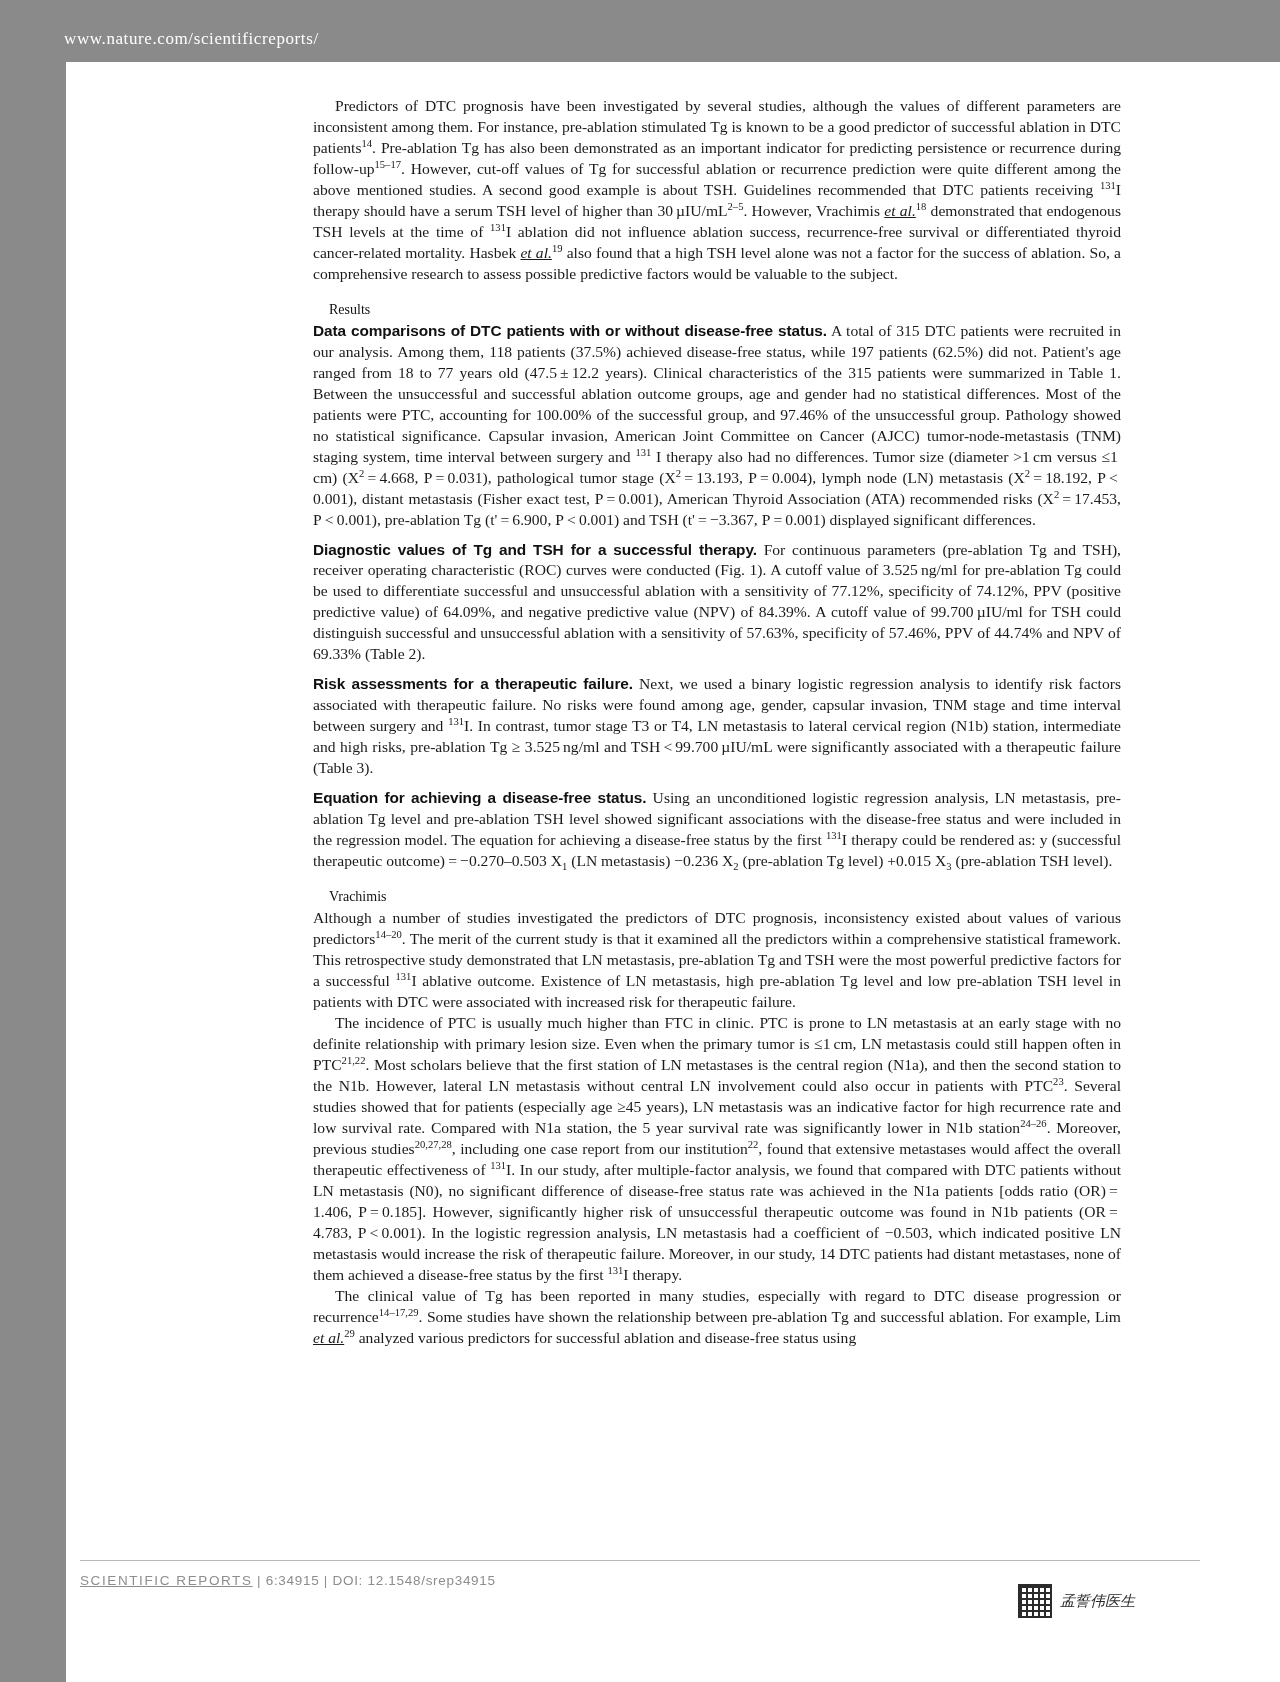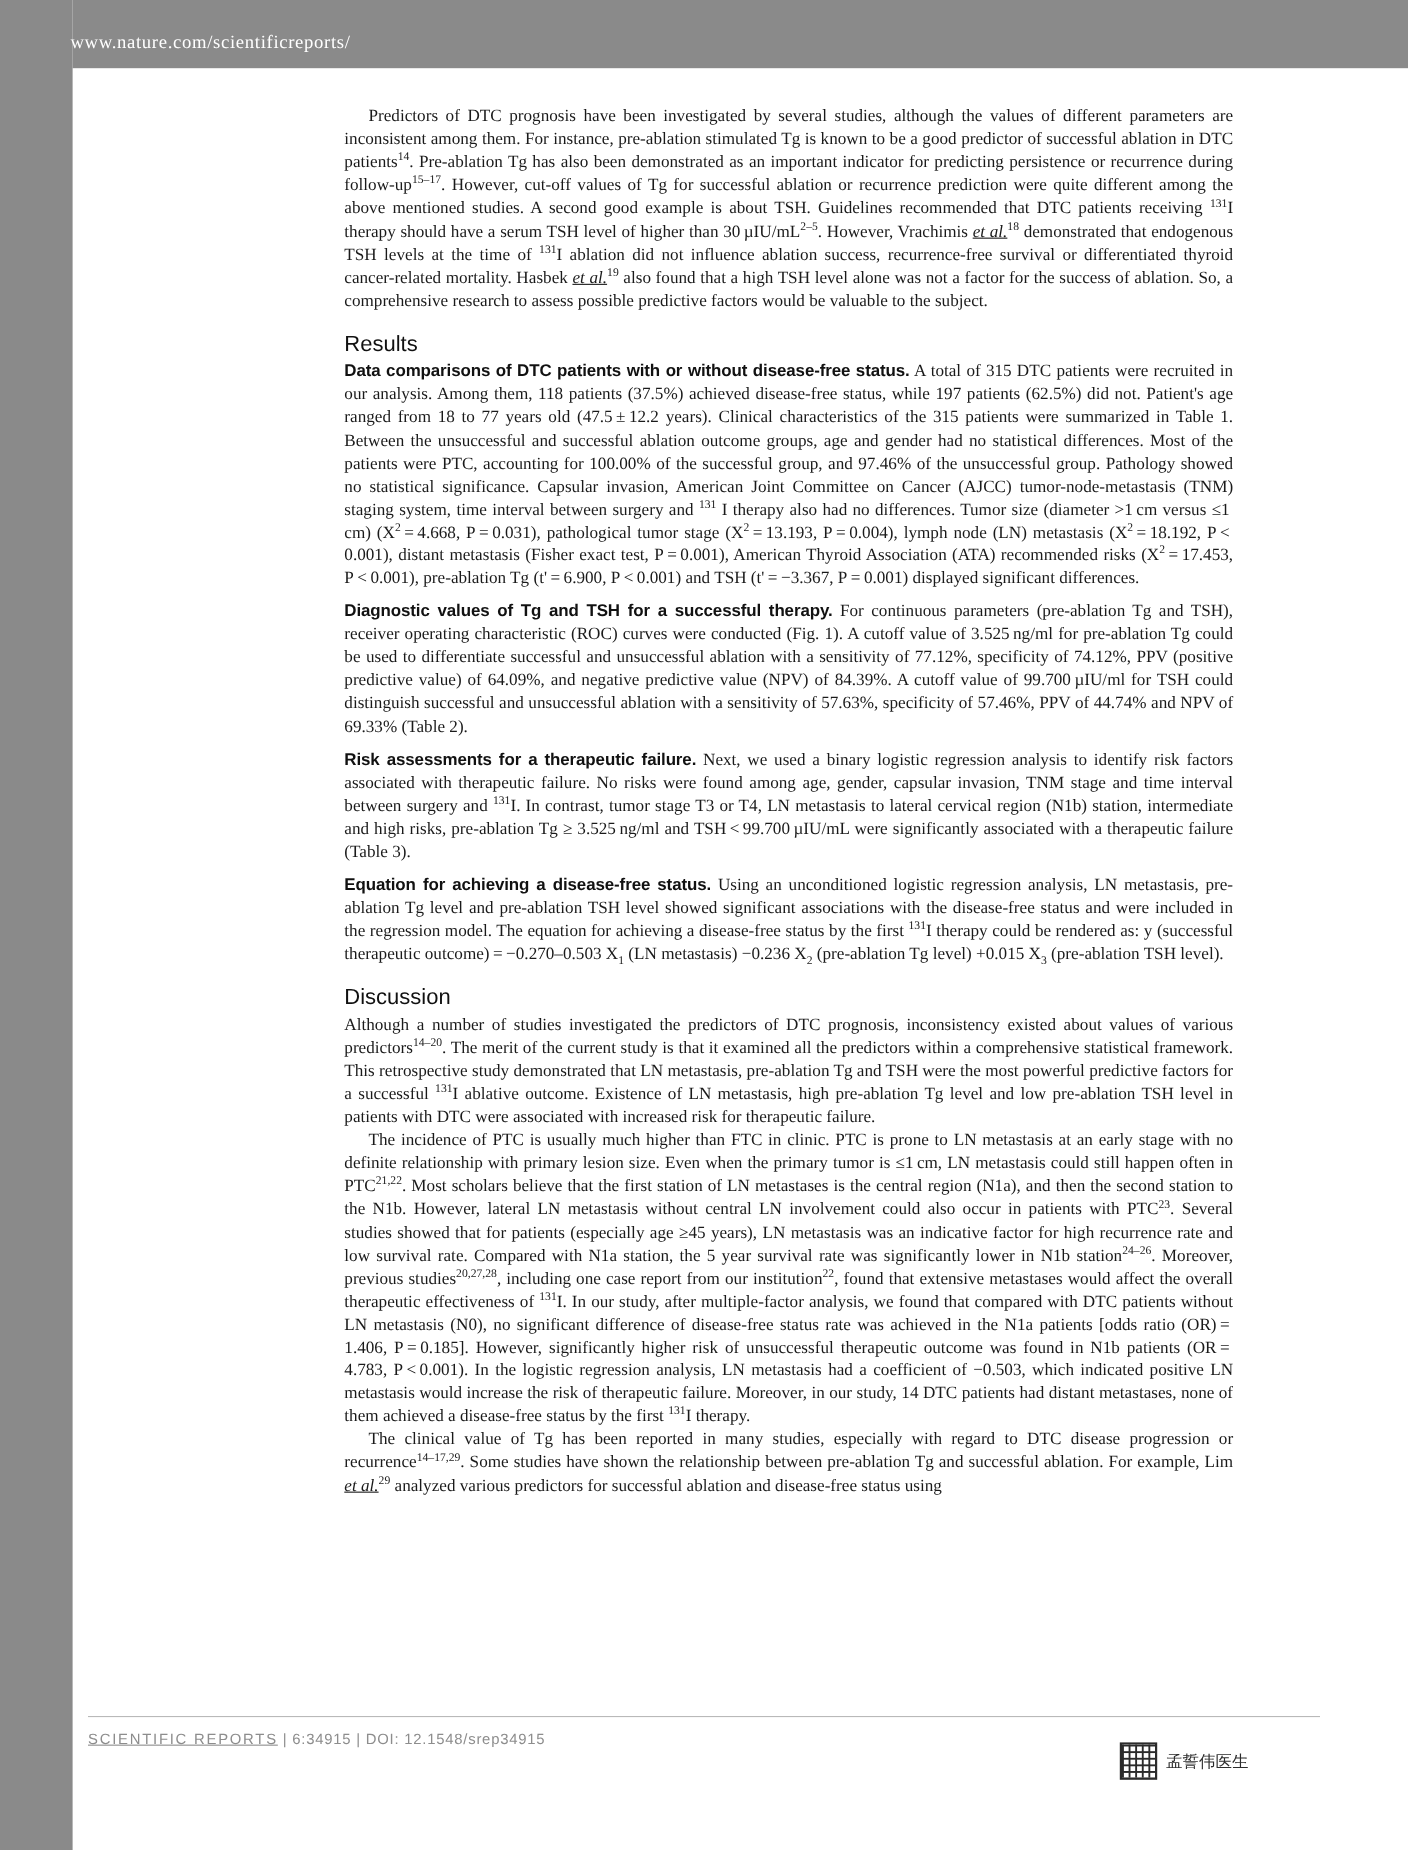--- a/index.html
+++ b/index.html
@@ -59,25 +59,25 @@
     color: #1a1a1a;
   }
   p {
     margin: 0;
     text-indent: 22px;
   }
   p.noindent {
     text-indent: 0;
   }
   h2.section {
-    font-family: Liberation Sans, sans-serif;
-    font-size: 20px;
+    font-family: Liberation Serif, serif;
+    font-size: 14px;
     font-weight: normal;
     color: #111111;
-    margin: 17px 0 3px 0;
+    margin: 17px 0 3px 16px;
     line-height: 1.15;
   }
   .run-in-head {
     font-family: "Liberation Sans", sans-serif;
     font-size: 15.4px;
     font-weight: bold;
     color: #111111;
     letter-spacing: -0.1px;
     margin-top: 31px;
   }
@@ -121,20 +121,21 @@
     text-decoration: underline;
   }
   
   .wechat-badge {
     position: absolute;
     left: 1018px;
     top: 1584px;
     display: flex;
     align-items: center;
     gap: 8px;
+    font-style: italic;
   }
   .qr-box {
     width: 34px;
     height: 34px;
     background:
       linear-gradient(90deg, #2b2b2b 2px, transparent 2px) 0 0/6px 6px,
       linear-gradient(180deg, #2b2b2b 2px, transparent 2px) 0 0/6px 6px,
       #ffffff;
     border: 2px solid #2b2b2b;
     box-sizing: border-box;
@@ -163,21 +164,21 @@
     <h2 class="section">Results</h2>
 
     <p class="noindent"><span class="run-in-head">Data comparisons of DTC patients with or without disease-free status.</span><span> A total of 315 DTC patients were recruited in our analysis. Among them, 118 patients (37.5%) achieved disease-free status, while 197 patients (62.5%) did not. Patient's age ranged from 18 to 77 years old (47.5 ± 12.2 years). Clinical characteristics of the 315 patients were summarized in Table 1. Between the unsuccessful and successful ablation outcome groups, age and gender had no statistical differences. Most of the patients were PTC, accounting for 100.00% of the successful group, and 97.46% of the unsuccessful group. Pathology showed no statistical significance. Capsular invasion, American Joint Committee on Cancer (AJCC) tumor-node-metastasis (TNM) staging system, time interval between surgery and </span><sup>131</sup><span> I therapy also had no differences. Tumor size (diameter &gt;1 cm versus ≤1 cm) (X</span><sup>2</sup><span> = 4.668, P = 0.031), pathological tumor stage (X</span><sup>2</sup><span> = 13.193, P = 0.004), lymph node (LN) metastasis (X</span><sup>2</sup><span> = 18.192, P &lt; 0.001), distant metastasis (Fisher exact test, P = 0.001), American Thyroid Association (ATA) recommended risks (X</span><sup>2</sup><span> = 17.453, P &lt; 0.001), pre-ablation Tg (t' = 6.900, P &lt; 0.001) and TSH (t' = −3.367, P = 0.001) displayed significant differences.</span></p>
 
     <p class="noindent para-block"><span class="run-in-head">Diagnostic values of Tg and TSH for a successful therapy.</span><span> For continuous parameters (pre-ablation Tg and TSH), receiver operating characteristic (ROC) curves were conducted (Fig. 1). A cutoff value of 3.525 ng/ml for pre-ablation Tg could be used to differentiate successful and unsuccessful ablation with a sensitivity of 77.12%, specificity of 74.12%, PPV (positive predictive value) of 64.09%, and negative predictive value (NPV) of 84.39%. A cutoff value of 99.700 µIU/ml for TSH could distinguish successful and unsuccessful ablation with a sensitivity of 57.63%, specificity of 57.46%, PPV of 44.74% and NPV of 69.33% (Table 2).</span></p>
 
     <p class="noindent para-block"><span class="run-in-head">Risk assessments for a therapeutic failure.</span><span> Next, we used a binary logistic regression analysis to identify risk factors associated with therapeutic failure. No risks were found among age, gender, capsular invasion, TNM stage and time interval between surgery and </span><sup>131</sup><span>I. In contrast, tumor stage T3 or T4, LN metastasis to lateral cervical region (N1b) station, intermediate and high risks, pre-ablation Tg ≥ 3.525 ng/ml and TSH &lt; 99.700 µIU/mL were significantly associated with a therapeutic failure (Table 3).</span></p>
 
     <p class="noindent para-block"><span class="run-in-head">Equation for achieving a disease-free status.</span><span> Using an unconditioned logistic regression analysis, LN metastasis, pre-ablation Tg level and pre-ablation TSH level showed significant associations with the disease-free status and were included in the regression model. The equation for achieving a disease-free status by the first </span><sup>131</sup><span>I therapy could be rendered as: y (successful therapeutic outcome) = −0.270–0.503 X</span><sub>1</sub><span> (LN metastasis) −0.236 X</span><sub>2</sub><span> (pre-ablation Tg level) +0.015 X</span><sub>3</sub><span> (pre-ablation TSH level).</span></p>
 
-    <h2 class="section">Discussion</h2>
+    <h2 class="section">Vrachimis</h2>
 
     <p class="noindent"><span>Although a number of studies investigated the predictors of DTC prognosis, inconsistency existed about values of various predictors</span><sup>14–20</sup><span>. The merit of the current study is that it examined all the predictors within a comprehensive statistical framework. This retrospective study demonstrated that LN metastasis, pre-ablation Tg and TSH were the most powerful predictive factors for a successful </span><sup>131</sup><span>I ablative outcome. Existence of LN metastasis, high pre-ablation Tg level and low pre-ablation TSH level in patients with DTC were associated with increased risk for therapeutic failure.</span></p>
 
     <p><span>The incidence of PTC is usually much higher than FTC in clinic. PTC is prone to LN metastasis at an early stage with no definite relationship with primary lesion size. Even when the primary tumor is ≤1 cm, LN metastasis could still happen often in PTC</span><sup>21,22</sup><span>. Most scholars believe that the first station of LN metastases is the central region (N1a), and then the second station to the N1b. However, lateral LN metastasis without central LN involvement could also occur in patients with PTC</span><sup>23</sup><span>. Several studies showed that for patients (especially age ≥45 years), LN metastasis was an indicative factor for high recurrence rate and low survival rate. Compared with N1a station, the 5 year survival rate was significantly lower in N1b station</span><sup>24–26</sup><span>. Moreover, previous studies</span><sup>20,27,28</sup><span>, including one case report from our institution</span><sup>22</sup><span>, found that extensive metastases would affect the overall therapeutic effectiveness of </span><sup>131</sup><span>I. In our study, after multiple-factor analysis, we found that compared with DTC patients without LN metastasis (N0), no significant difference of disease-free status rate was achieved in the N1a patients [odds ratio (OR) = 1.406, P = 0.185]. However, significantly higher risk of unsuccessful therapeutic outcome was found in N1b patients (OR = 4.783, P &lt; 0.001). In the logistic regression analysis, LN metastasis had a coefficient of −0.503, which indicated positive LN metastasis would increase the risk of therapeutic failure. Moreover, in our study, 14 DTC patients had distant metastases, none of them achieved a disease-free status by the first </span><sup>131</sup><span>I therapy.</span></p>
 
     <p><span>The clinical value of Tg has been reported in many studies, especially with regard to DTC disease progression or recurrence</span><sup>14–17,29</sup><span>. Some studies have shown the relationship between pre-ablation Tg and successful ablation. For example, Lim </span><i>et al.</i><sup>29</sup><span> analyzed various predictors for successful ablation and disease-free status using</span></p>
 
   </div>
 
   <div class="footer-rule"></div>

